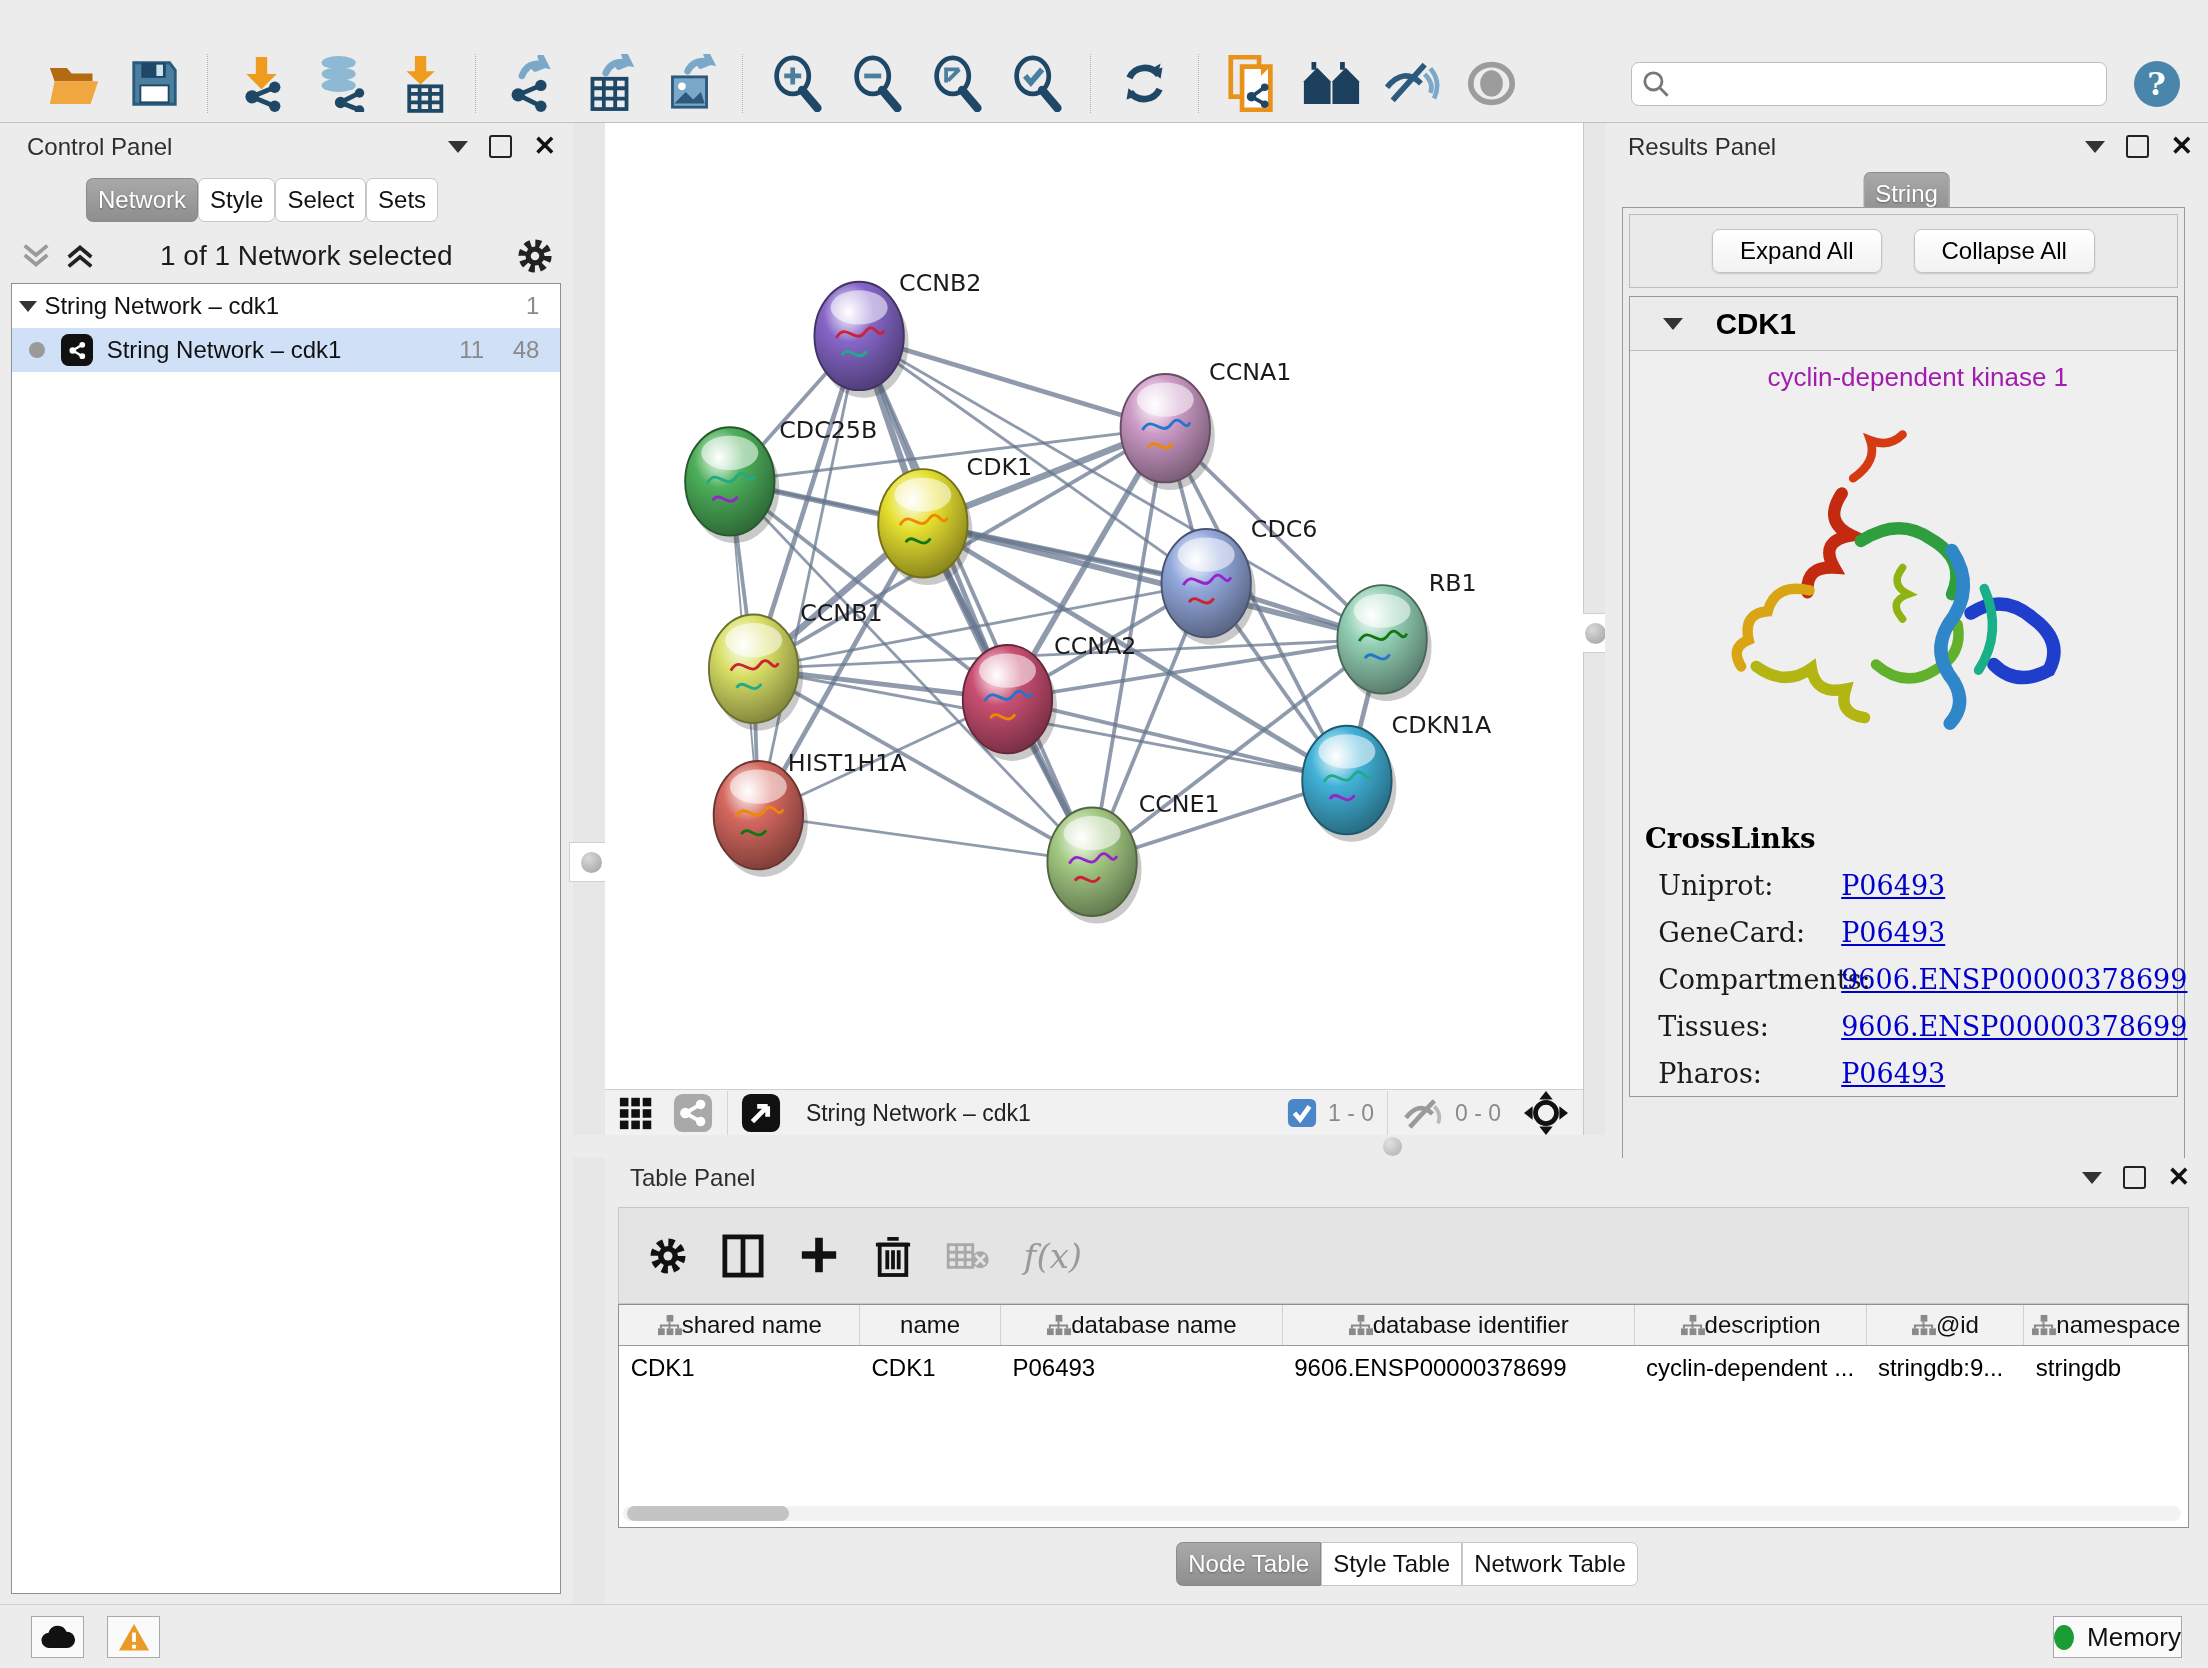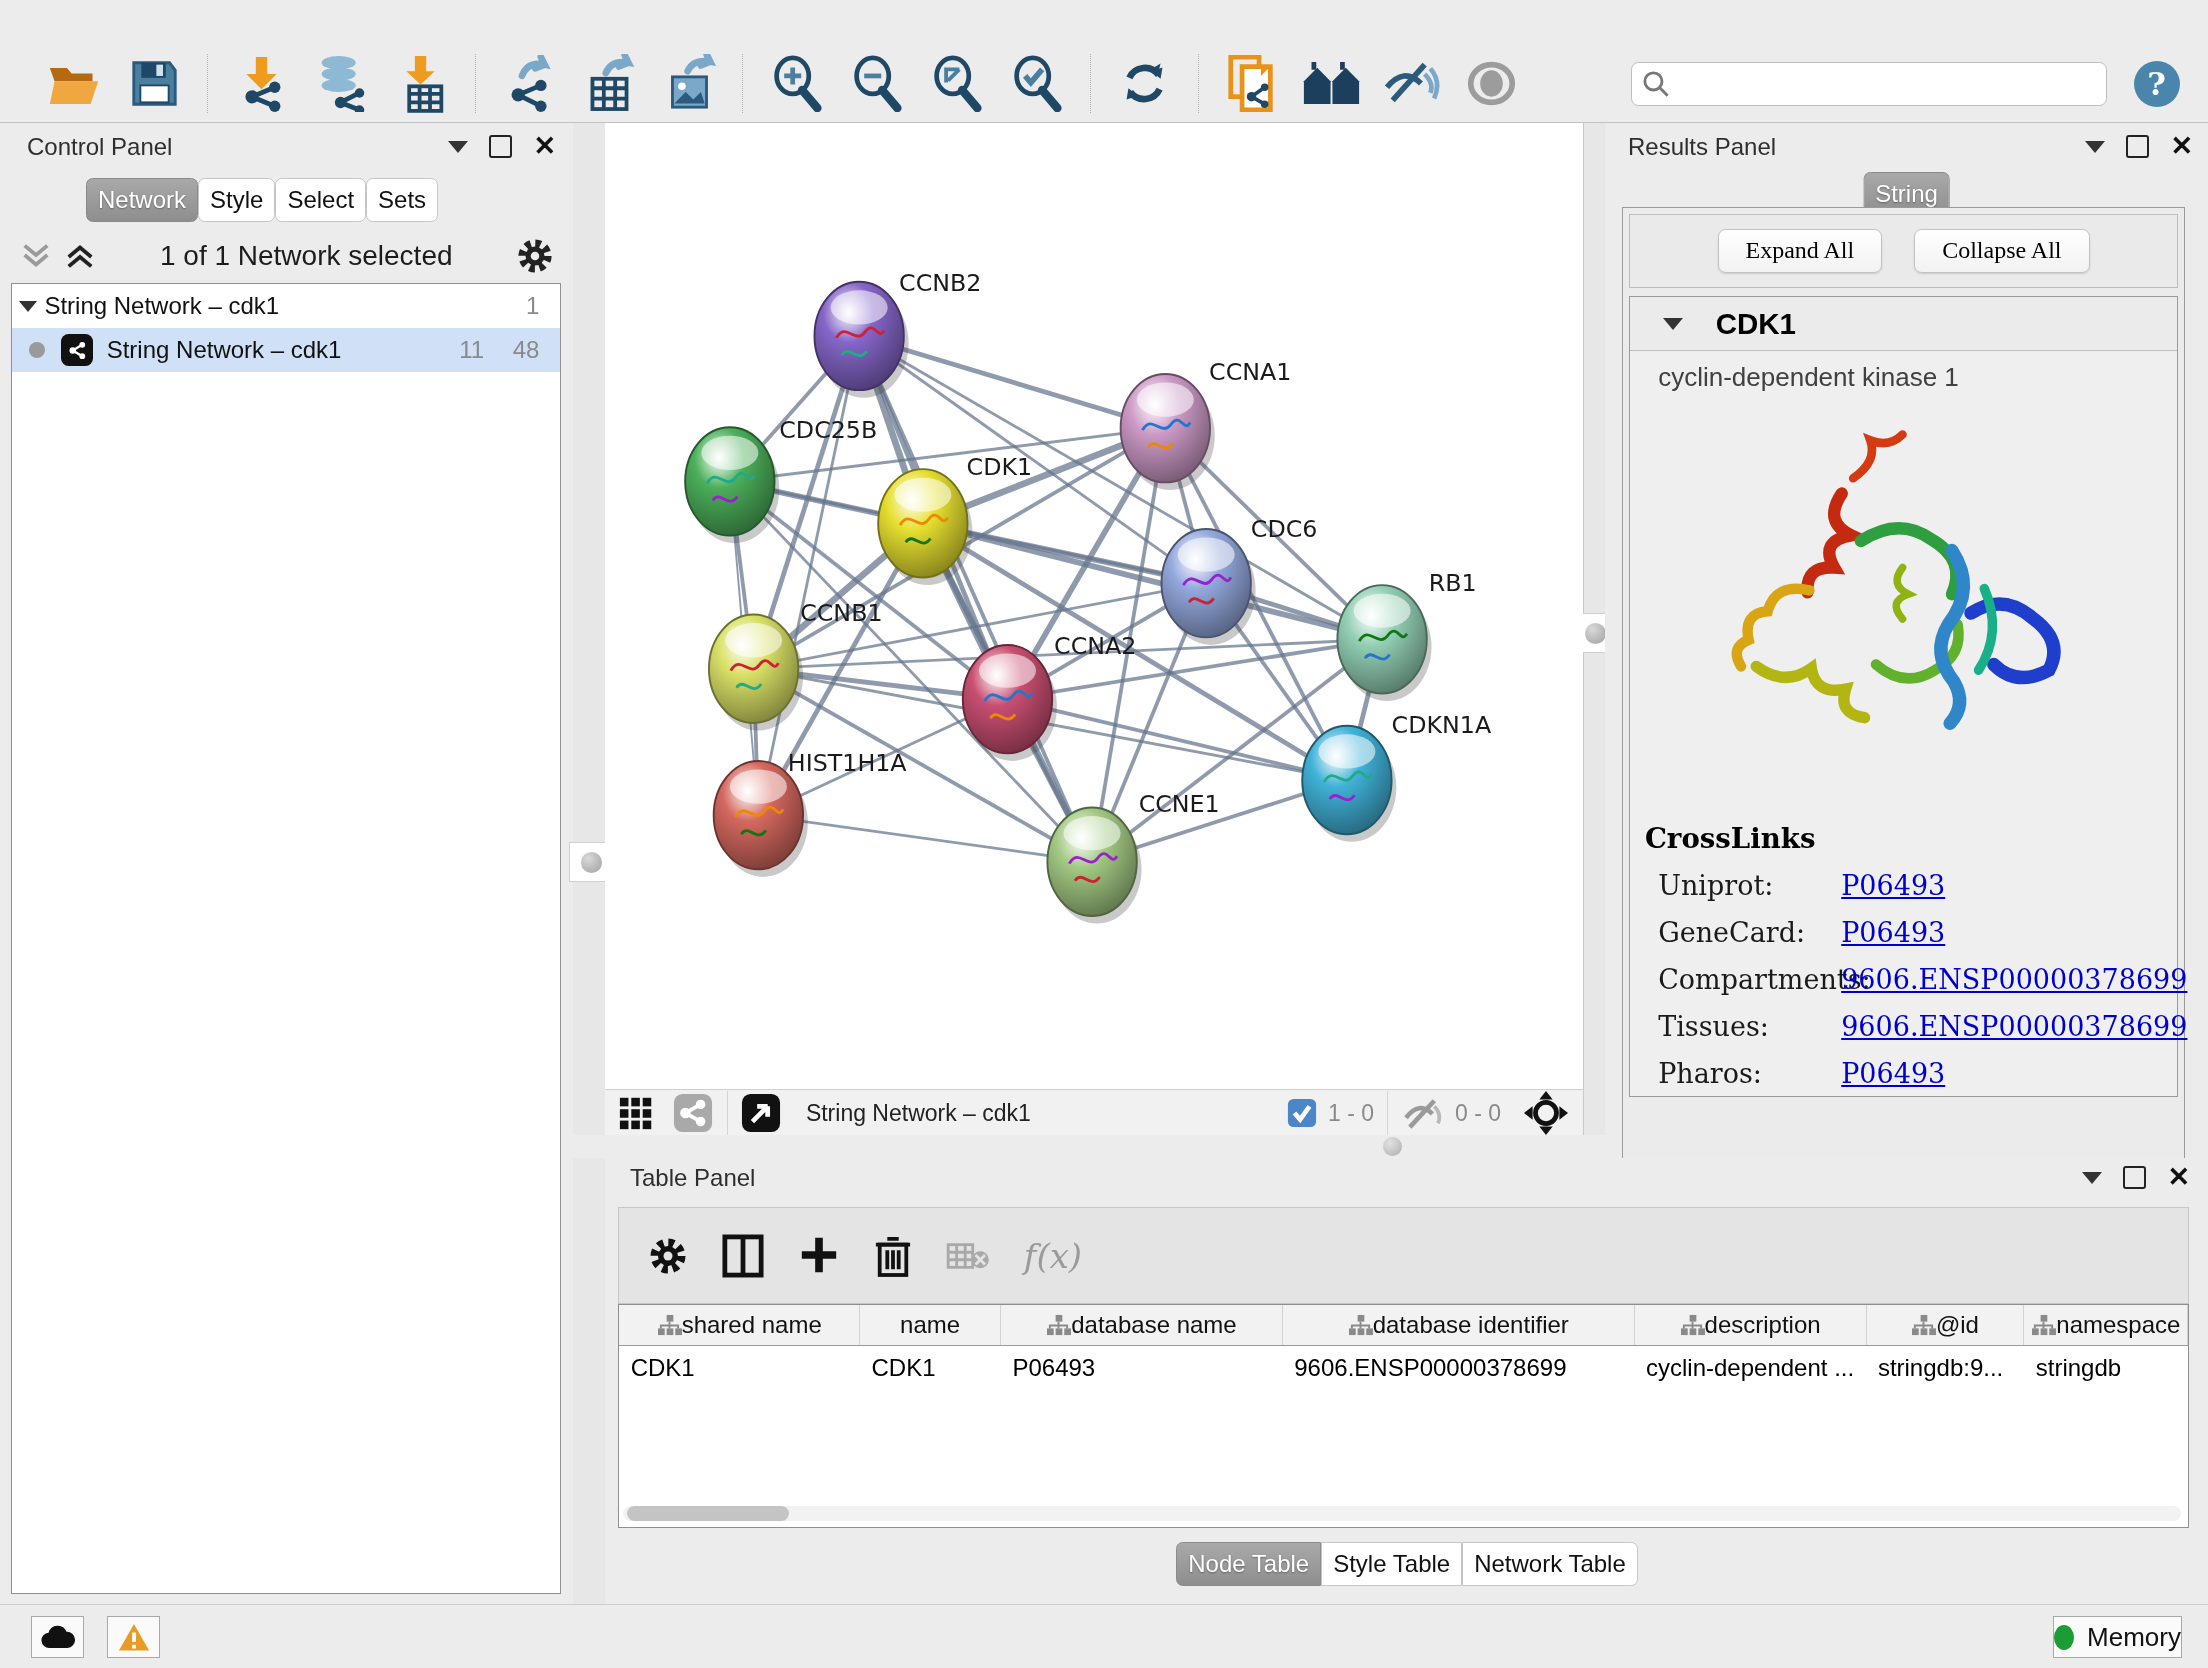--- a/index.html
+++ b/index.html
@@ -43,24 +43,24 @@
   .net-status{position:absolute;left:605px;top:1089px;width:978px;height:46px;background:#f1f1f1;border-top:1px solid #cfcfcf;border-bottom:1px solid #cfcfcf;display:flex;align-items:center;font-size:23px;color:#222;}
   .ns-sep{width:0;height:44px;border-left:1px solid #d4d4d4;margin:0 13.3px;}
   .h-splitter{position:absolute;left:573px;top:1135px;width:1636px;height:23px;background:#ececec;}
   .h-splitter .dotk{position:absolute;left:810px;top:1.9px;width:19px;height:19px;border-radius:50%;background:radial-gradient(circle at 35% 30%,#e2e2e2,#adadad);}
   
   .results-panel{position:absolute;left:1605px;top:123px;width:603px;height:1481px;background:#ececec;}
   .rp-head{position:absolute;left:23px;top:9.5px;right:15px;display:flex;align-items:center;}
   .rp-tab{position:absolute;left:50%;transform:translateX(-50%);top:49px;}
   .rp-outer{position:absolute;left:17px;top:84px;width:563px;height:1020px;background:#ebebeb;border:1.9px solid #9a9a9a;box-sizing:border-box;}
   .rp-buttons{position:absolute;left:5.7px;top:5.7px;right:5.7px;height:74px;border:1px solid #bdbdbd;background:#eaeaea;display:flex;align-items:center;justify-content:center;gap:32px;box-sizing:border-box;}
-  .rp-btn{height:42px;padding:0 27px;background:linear-gradient(#ffffff,#f2f2f2);border:1px solid #c2c2c2;border-radius:7.6px;font-size:24px;display:flex;align-items:center;box-shadow:0 1px 1.9px rgba(0,0,0,.15);font-family:Liberation Serif, serif;}
+  .rp-btn{height:42px;padding:0 27px;background:linear-gradient(#ffffff,#f2f2f2);border:1px solid #c2c2c2;border-radius:7.6px;font-size:24px;display:flex;align-items:center;box-shadow:0 1px 1.9px rgba(0,0,0,.15);}
   .rp-section{position:absolute;left:5.7px;top:88px;right:5.7px;height:801px;border:1px solid #9a9a9a;background:#efefef;box-sizing:border-box;}
   .rp-sec-head{height:53px;display:flex;align-items:center;border-bottom:1px solid #bdbdbd;background:#ebebeb;}
-  .rp-desc{font-size:26px;color:#404040;padding:11.4px 0 0 28.5px;}
+  .rp-desc{font-size:26px;color:#a21caf;padding:11.4px 0 0 28.5px;text-align:center;}
   .crosslinks{font-family:"DejaVu Serif",serif;position:absolute;left:28.5px;top:525px;}
   .cl-row{display:flex;font-size:27px;margin-bottom:16px;}
   .cl-label{width:183px;color:#1a1a1a;}
   .cl-link{color:#0000cc;text-decoration:underline;}
   .cl-head{font-size:27.6px;font-weight:bold;margin-bottom:15px;margin-left:-13.3px;color:#000;}
   
   .table-panel{position:absolute;left:605px;top:1158px;width:1604px;height:446px;background:#ececec;}
   .tp-head{position:absolute;left:25px;top:5.7px;right:19px;display:flex;align-items:center;}
   .tp-toolbar{position:absolute;left:13.3px;top:49px;width:1571px;height:97px;background:#e4e4e4;border:1px solid #c6c6c6;display:flex;align-items:center;gap:34px;padding-left:28.5px;box-sizing:border-box;}
   .tp-tablebox{position:absolute;left:13.3px;top:146px;width:1571px;height:224px;background:#fff;border:1.9px solid #8f8f8f;box-sizing:border-box;overflow:hidden;}

